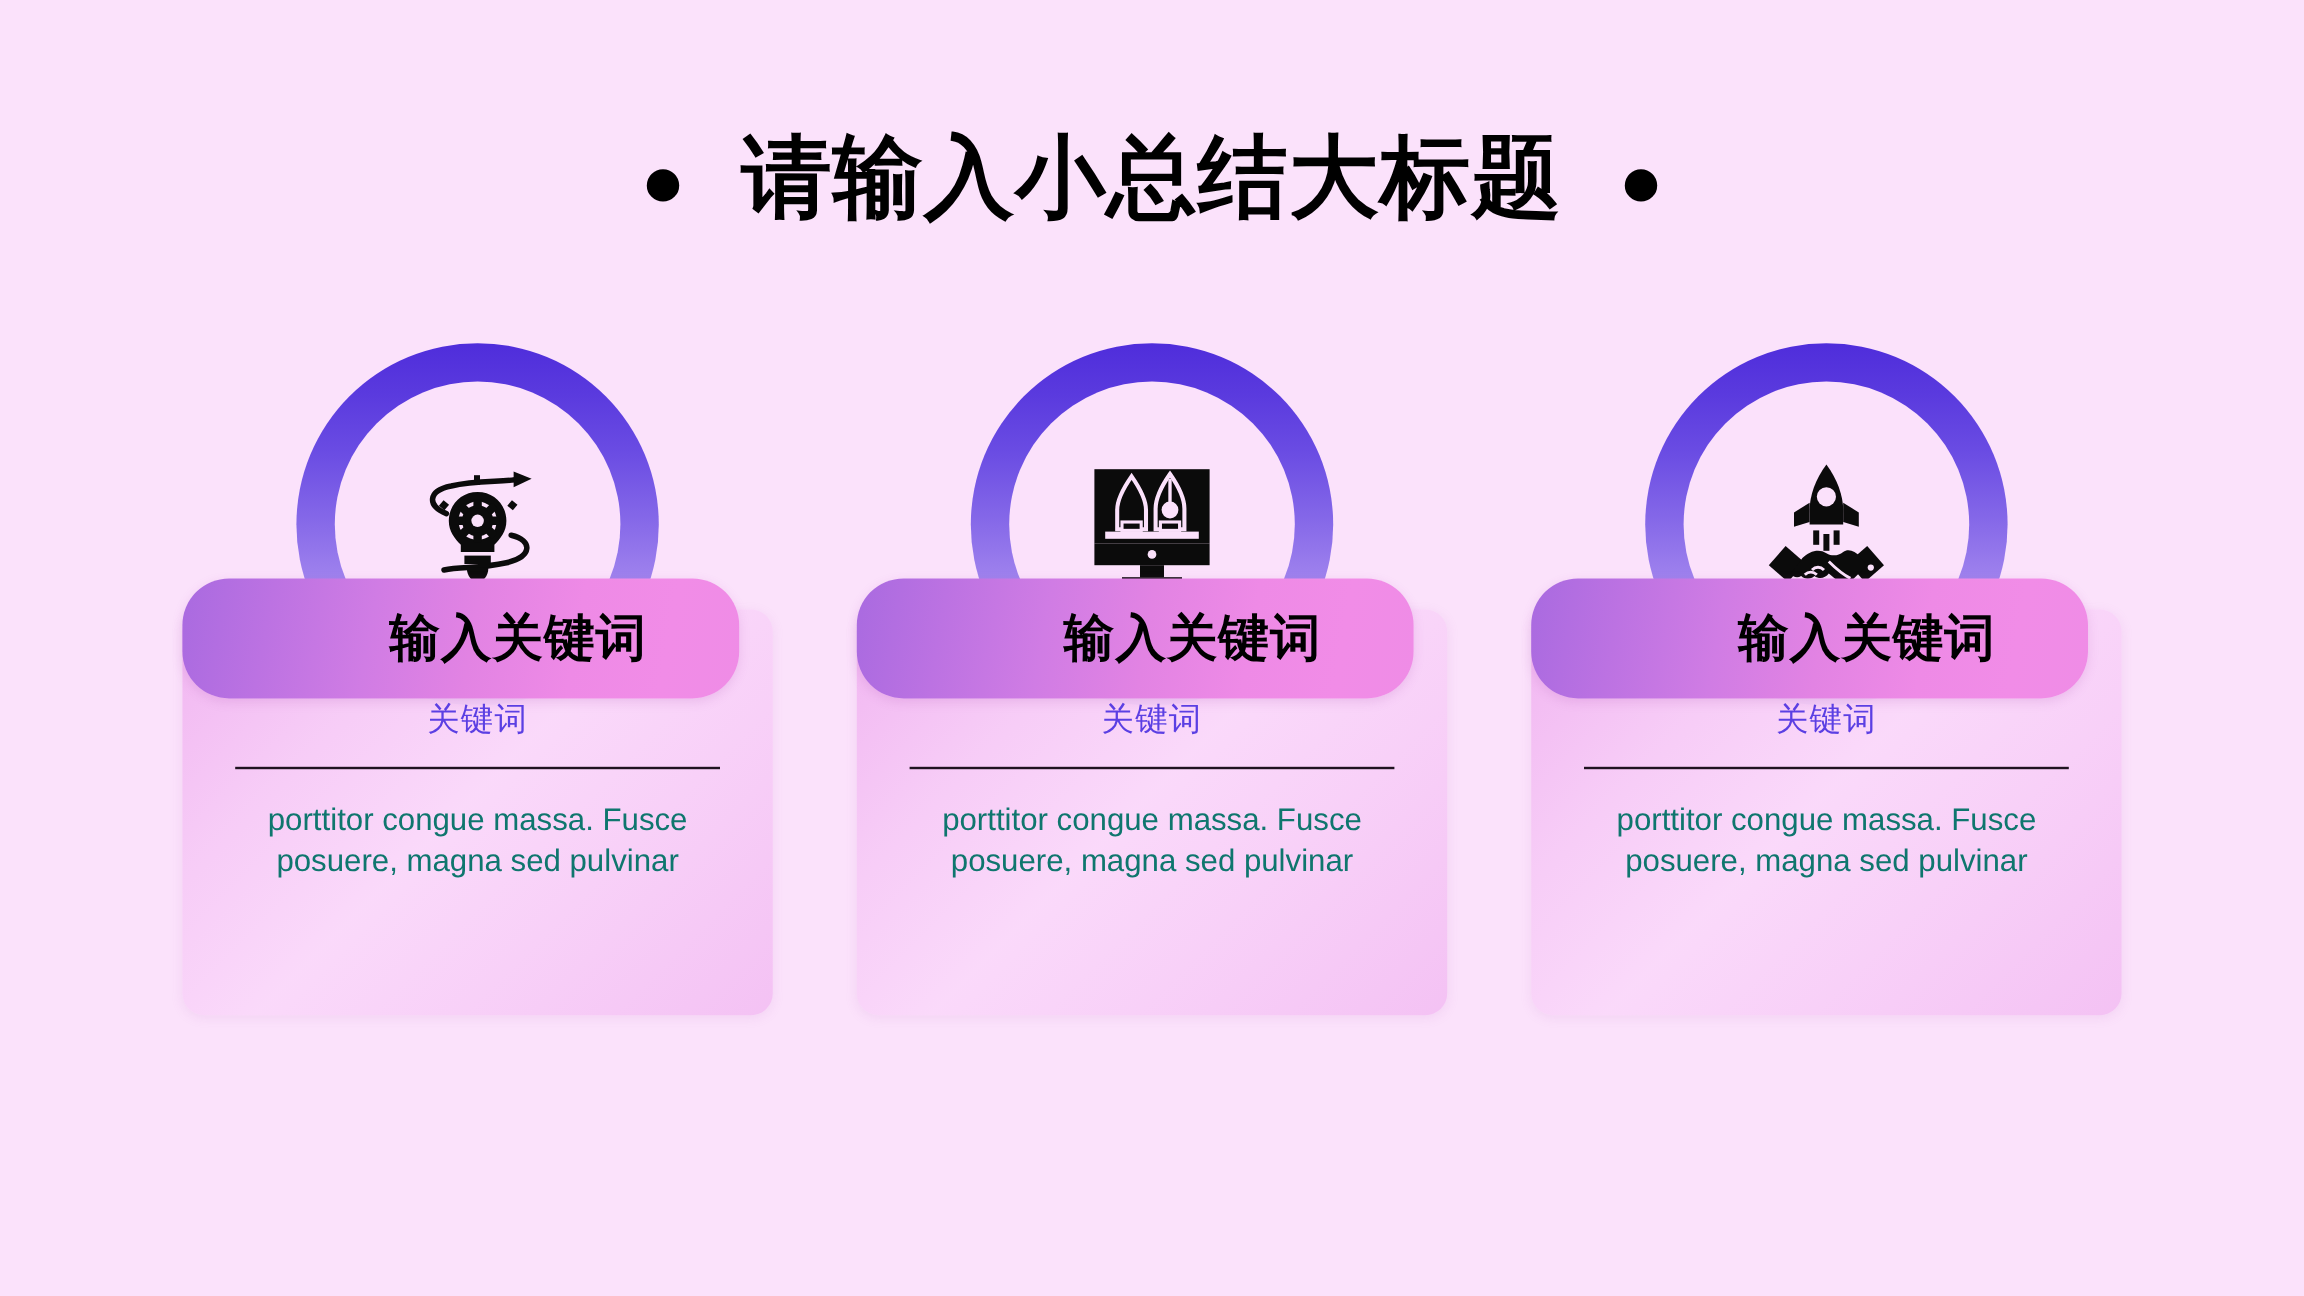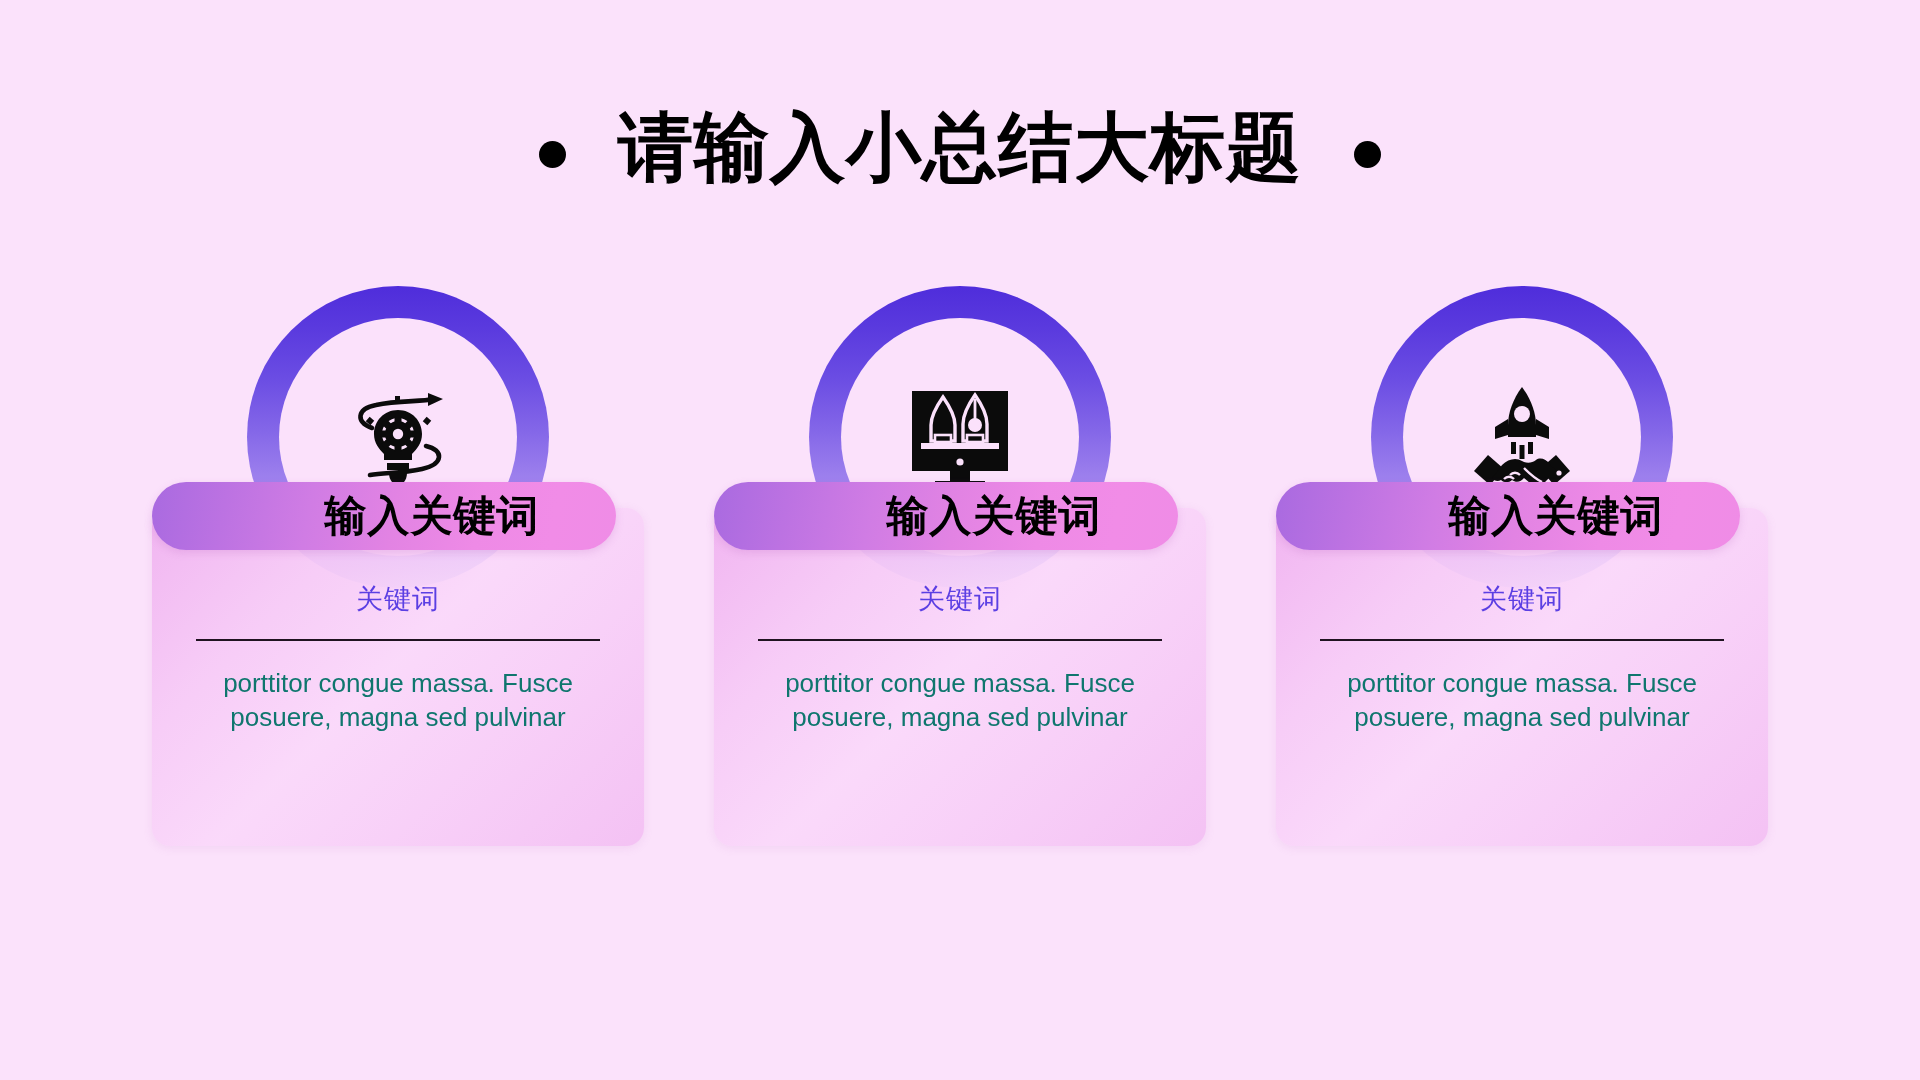--- a/index.html
+++ b/index.html
@@ -139,21 +139,21 @@
         rgba(247,203,247,0.8) 70%,
         rgba(243,190,243,0.9) 100%);
     box-shadow: 0 2px 10px rgba(180,110,190,0.12);
   }
 
   .panel-header {
     position: absolute;
     left: 0;
     top: 0;
     width: 464px;
-    height: 68px;
+    height: 100px;
     border-radius: 39px;
     background: linear-gradient(100deg,
         #a96ae0 0%,
         #bc72e2 16%,
         #d07ce4 34%,
         #e283e3 52%,
         #ee8ae6 70%,
         #f18ce7 86%,
         #ef8ce6 100%);
     display: flex;

